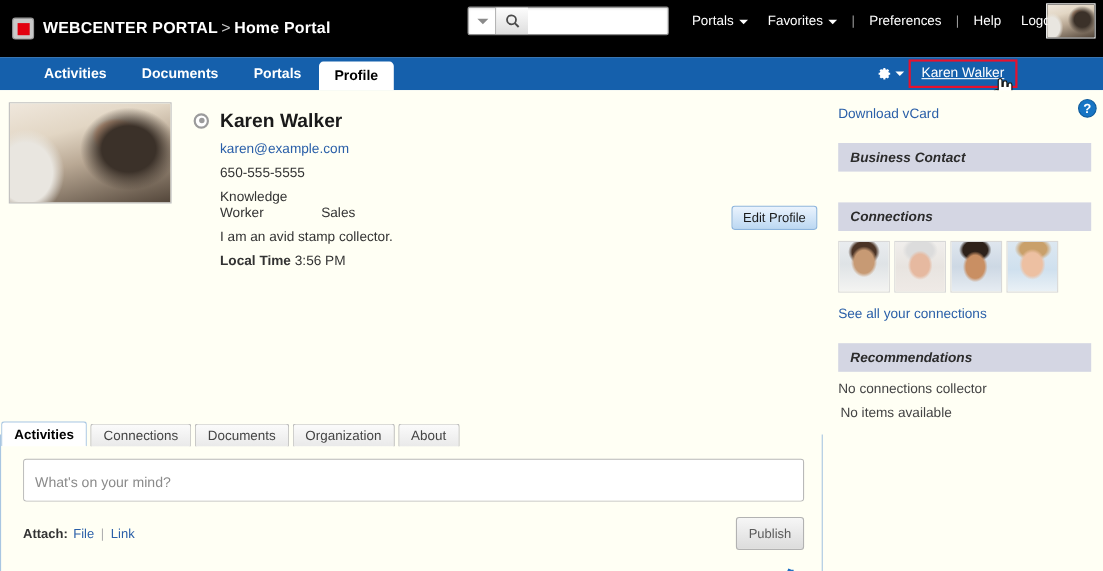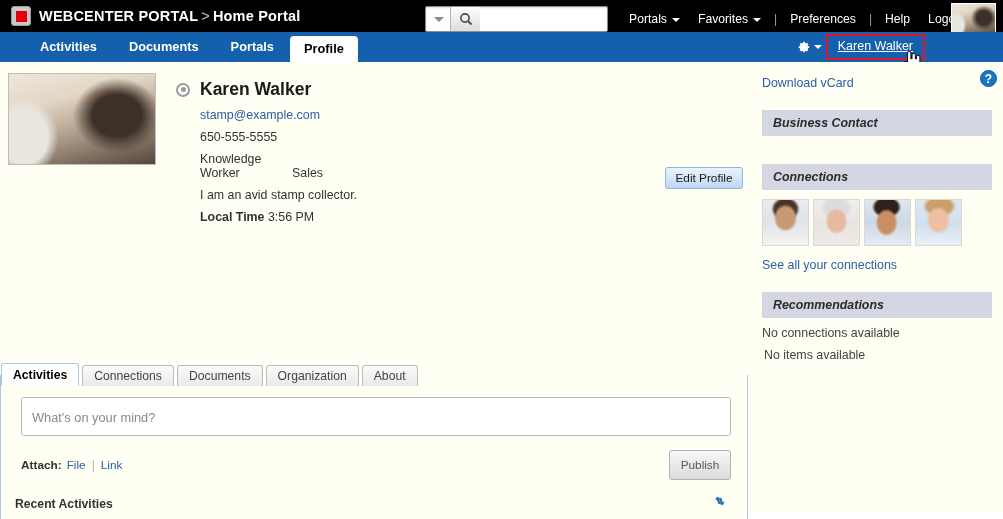--- a/index.html
+++ b/index.html
@@ -8,21 +8,21 @@
     width:1003px; height:519px;
     font-family:"Liberation Sans", sans-serif;
     font-size:12px;
     background:#ffffff;
     overflow:hidden;
     position:relative;
   }
 
   
   .topbar {
-    height:32px; background:#000000;
+    height:52px; background:#000000;
     display:flex; align-items:center; position:relative;
   }
   .brand-logo {
     margin-left:11px; width:20px; height:20px;
     background:#c9c9c9; border:1px solid #9a9a9a; border-radius:3px;
     display:flex; align-items:center; justify-content:center;
   }
   .brand-logo i { display:block; width:11px; height:11px; background:#e2000f; }
   .brand-text {
     margin-left:8px; color:#ffffff; font-size:14.5px; font-weight:bold;
@@ -287,21 +287,21 @@
     <div class="profile-row">
       <div class="profile-photo">
           <div class="ph karen"></div>
         </div>
       <div class="profile-info">
         <div class="name-line">
           <span class="status-dot"></span>
           <span class="pname">Karen Walker</span>
         </div>
         <div class="pfield">
-          <a href="#">stamp@example.com</a>
+          <a href="#">karen@example.com</a>
         </div>
         <div class="pfield">650-555-5555</div>
         <div class="pfield">
           <span class="job">Knowledge Worker</span><span>Sales</span>
         </div>
         <div class="pfield">I am an avid stamp collector.</div>
         <div class="pfield">
           <b>Local Time</b>
           <span>3:56 PM</span>
         </div>
@@ -358,18 +358,18 @@
       <div class="conn-thumb">
           <div class="ph m1"></div>
         </div>
       <div class="conn-thumb">
           <div class="ph w3"></div>
         </div>
     </div>
     <a href="#" class="see-all">See all your connections</a>
 
     <div class="panel-head">Recommendations</div>
-    <div class="panel-body empty">No connections available</div>
+    <div class="panel-body empty">No connections collector</div>
 
     <div class="panel-body">No items available</div>
   </div>
 
 </div>
 
 </body></html>

